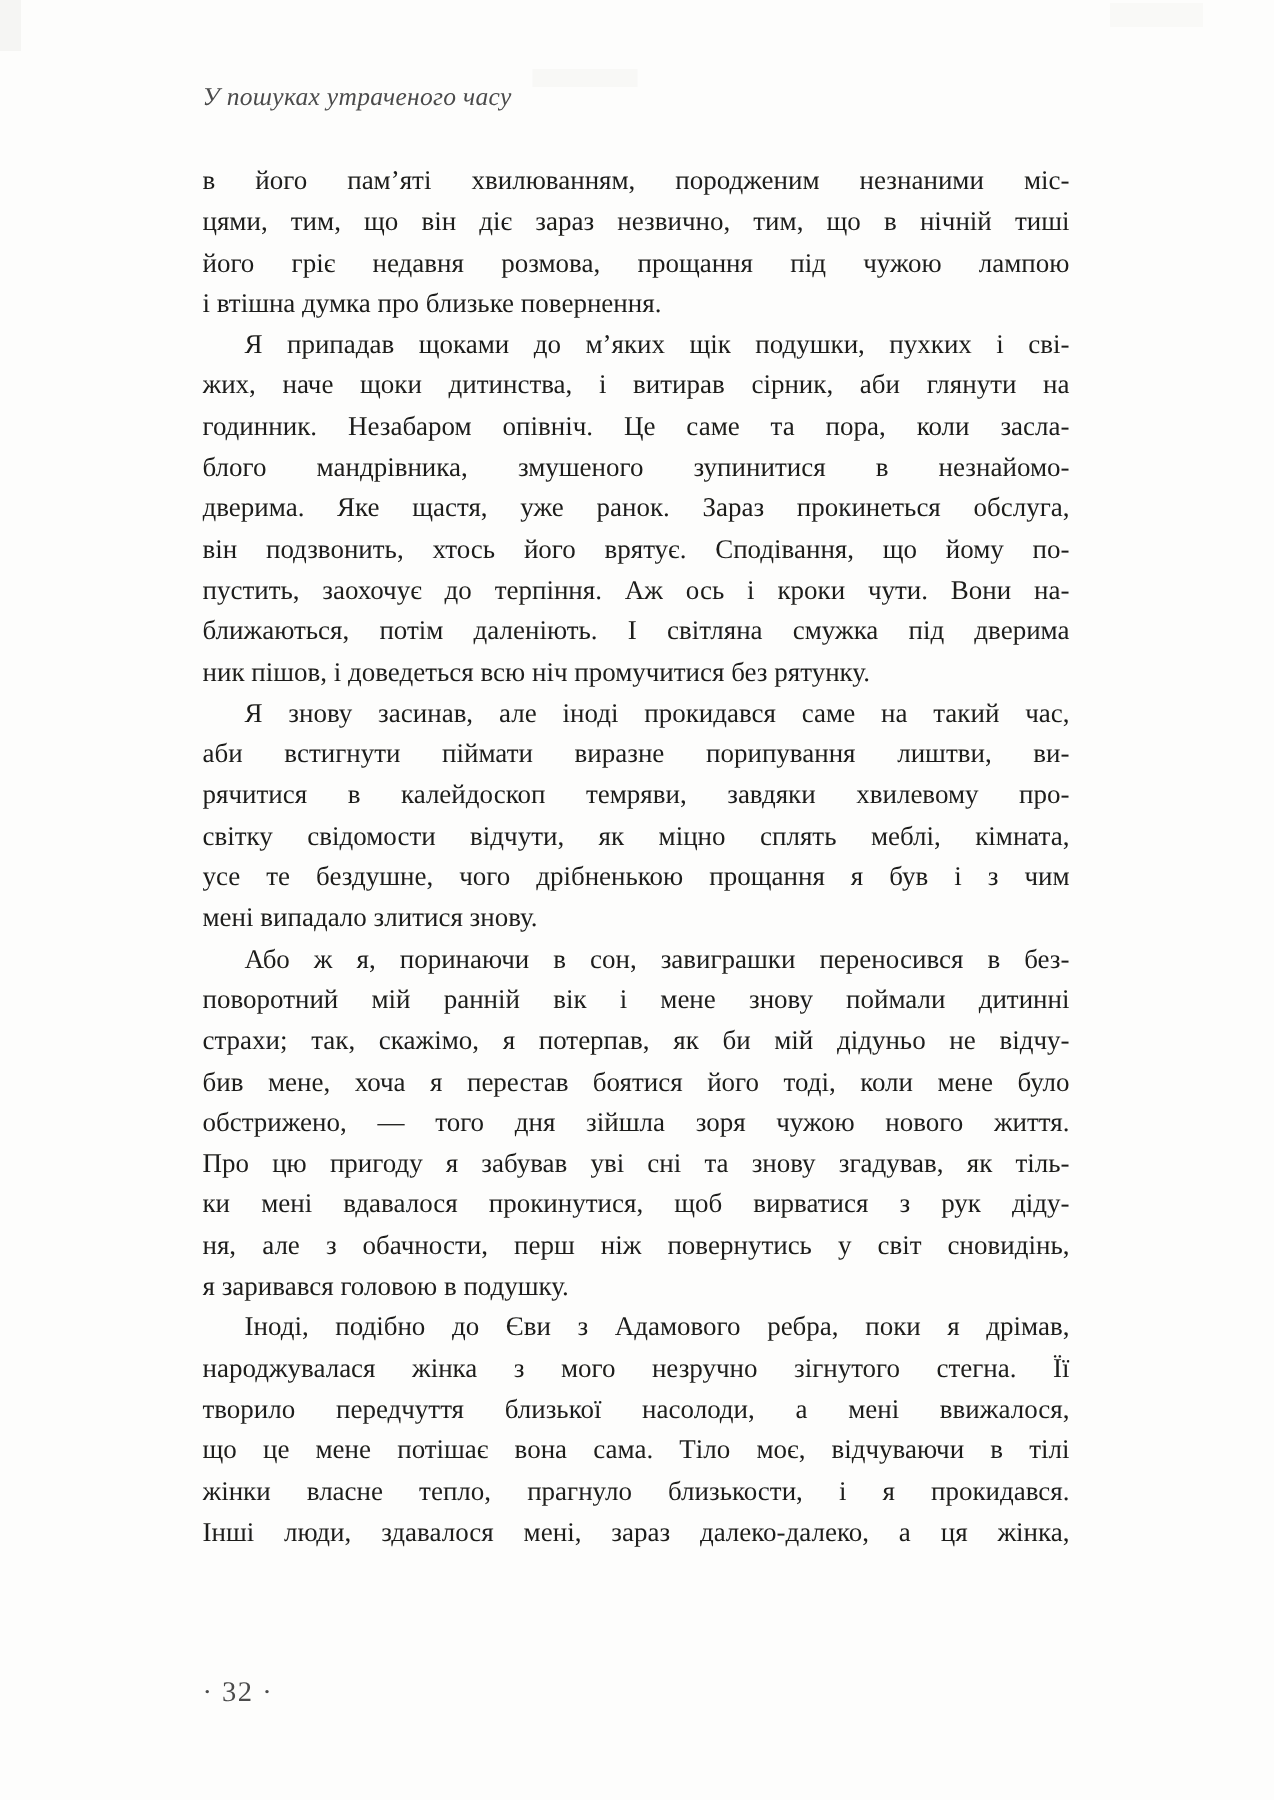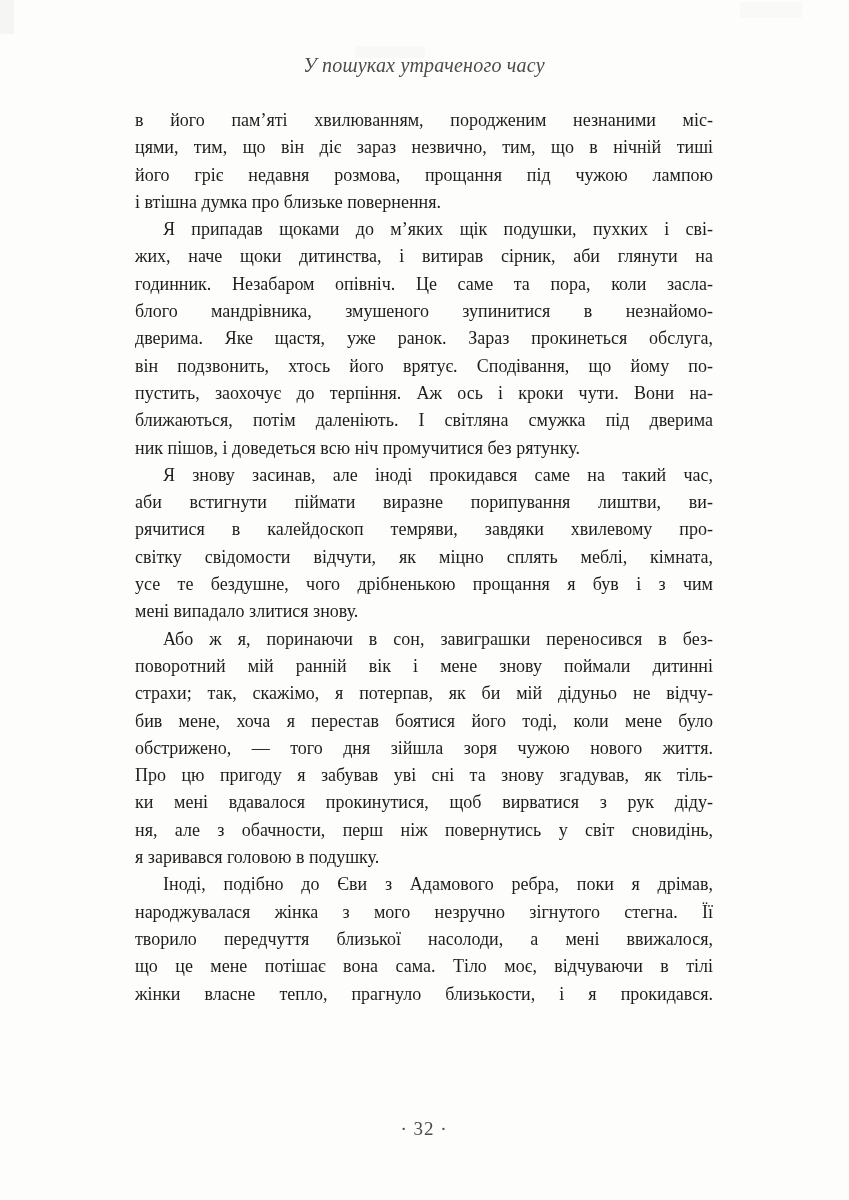--- a/index.html
+++ b/index.html
@@ -18,23 +18,23 @@
   .scan-artifact{position:absolute;pointer-events:none;}
   .artifact-corner{left:0;top:0;width:14px;height:34px;background:#f5f5f3;}
   .artifact-band{left:355px;top:46px;width:70px;height:12px;background:#f8f8f6;}
   .artifact-right{left:740px;top:2px;width:62px;height:16px;background:#f9f9f7;}
 
   .running-head{
     position:absolute;
     left:135px;
     top:52px;
     width:578px;
-    text-align:center;
+    text-align:left;
     font-style:italic;
-    font-size:20px;
+    font-size:17px;
     line-height:26px;
     color:var(--muted);
     letter-spacing:0.2px;
   }
 
   .page-body{
     position:absolute;
     left:135px;
     top:107px;
     width:578px;
@@ -50,21 +50,21 @@
     white-space:normal;
   }
   .line.indent{text-indent:28px;}
   .line.no-just{text-align-last:left;}
 
   .folio{
     position:absolute;
     left:135px;
     top:1116px;
     width:578px;
-    text-align:center;
+    text-align:left;
     font-size:19px;
     line-height:26px;
     color:var(--muted);
     letter-spacing:1px;
   }
 </style>
 </head>
 <body>
 
 <div class="scan-artifact artifact-corner"></div>
@@ -100,15 +100,16 @@
     <div class="line">обстрижено, — того дня зійшла зоря чужою нового життя.</div>
     <div class="line">Про цю пригоду я забував уві сні та знову згадував, як тіль-</div>
     <div class="line">ки мені вдавалося прокинутися, щоб вирватися з рук діду-</div>
     <div class="line">ня, але з обачности, перш ніж повернутись у світ сновидінь,</div>
     <div class="line no-just">я заривався головою в подушку.</div>
     <div class="line indent">Іноді, подібно до Єви з Адамового ребра, поки я дрімав,</div>
     <div class="line">народжувалася жінка з мого незручно зігнутого стегна. Її</div>
     <div class="line">творило передчуття близької насолоди, а мені ввижалося,</div>
     <div class="line">що це мене потішає вона сама. Тіло моє, відчуваючи в тілі</div>
     <div class="line">жінки власне тепло, прагнуло близькости, і я прокидався.</div>
+    <div class="line">Інші люди, здавалося мені, зараз далеко-далеко, а ця жінка,</div>
   </div>
 
 <div class="folio">· 32 ·</div>
 
 </body></html>

